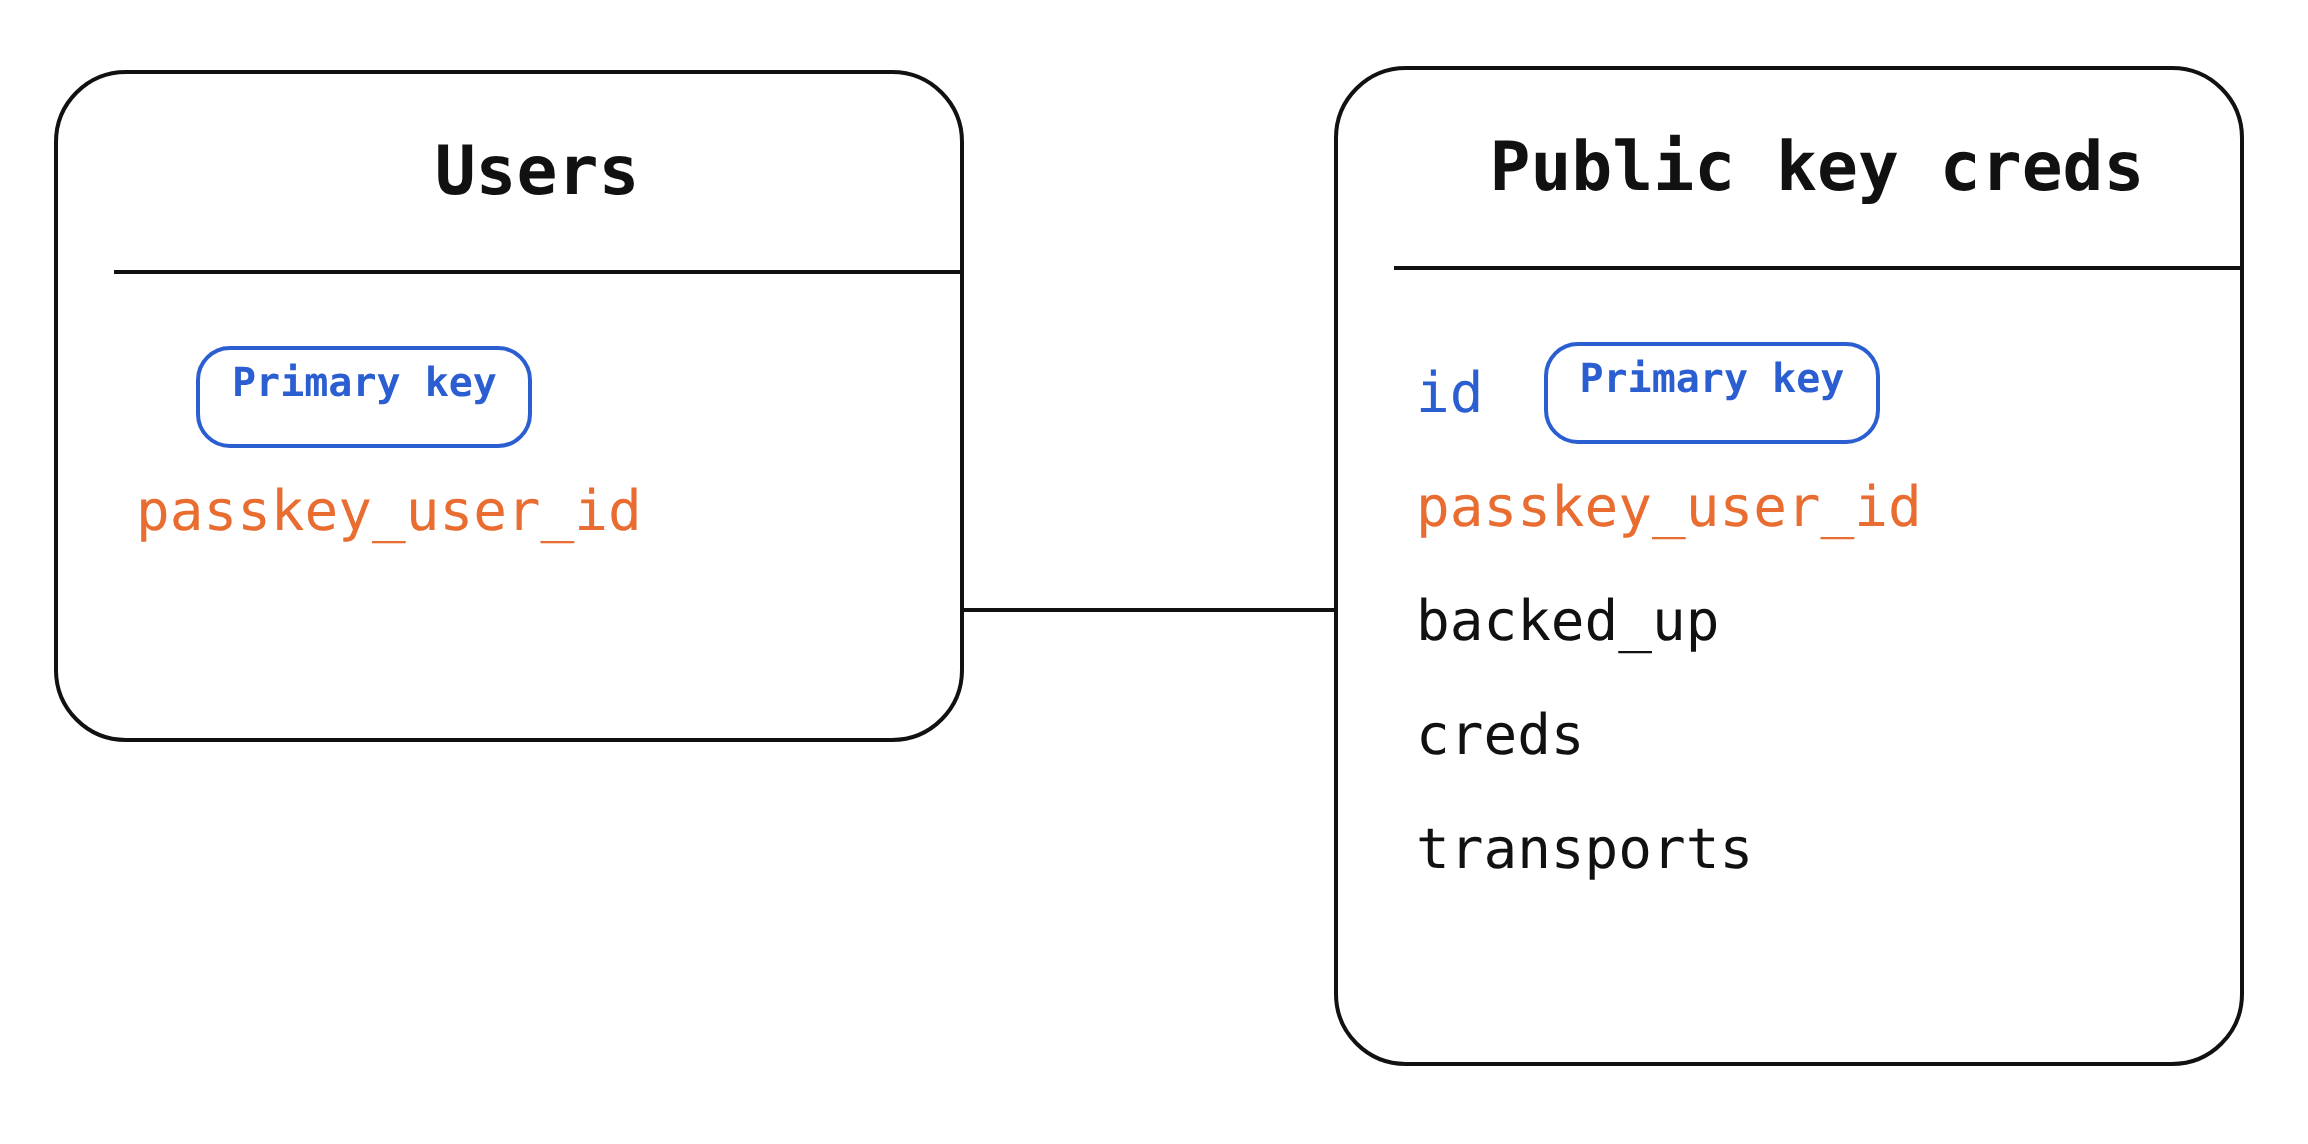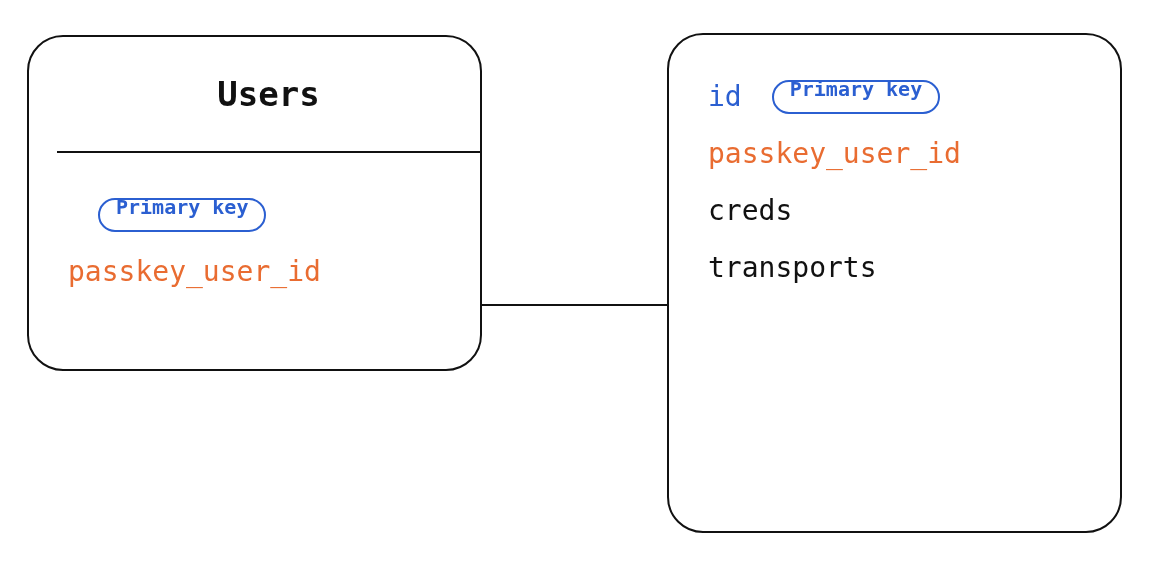--- a/index.html
+++ b/index.html
@@ -39,21 +39,21 @@
     height: 336px;
   }
   .table-box.creds {
     left: 667px;
     top: 33px;
     width: 455px;
     height: 500px;
   }
   .table-header {
     box-sizing: border-box;
-    height: 116px;
+    height: 100px;
     border-bottom: 2px solid var(--line-black, #111111);
     display: flex;
     align-items: center;
     justify-content: center;
     margin-left: 28px;
   }
   .table-title {
     font-size: 34px;
     font-weight: 700;
     color: var(--text-black, #111111);
@@ -74,21 +74,21 @@
     white-space: nowrap;
   }
   .col-name.pk { color: var(--pk-blue, #2B5FD1); }
   .col-name.fk { color: var(--fk-orange, #E96C31); }
   .pk-badge {
     margin-left: 30px;
     display: inline-flex;
     align-items: center;
     justify-content: center;
     box-sizing: border-box;
-    height: 34px;
+    height: 51px;
     padding: 0 16px 16px 16px;
     border: 2px solid var(--pk-blue, #2B5FD1);
     border-radius: 17px;
     color: var(--pk-blue, #2B5FD1);
     font-size: 20px;
     font-weight: 700;
     white-space: nowrap;
   }
 </style>
 </head>
@@ -106,27 +106,33 @@
       <div class="row">
         <span class="pk-badge">Primary key</span>
       </div>
       <div class="row">
         <span class="col-name fk">passkey_user_id</span>
       </div>
     </div>
   </div>
 
   <div class="table-box creds">
+    <div class="table-header">
+      <span class="table-title">Public key creds</span>
+    </div>
     <div class="table-body">
       <div class="row">
         <span class="col-name pk">id</span>
         <span class="pk-badge">Primary key</span>
       </div>
       <div class="row">
         <span class="col-name fk">passkey_user_id</span>
+      </div>
+      <div class="row">
+        <span class="col-name">backed_up</span>
       </div>
       <div class="row">
         <span class="col-name">creds</span>
       </div>
       <div class="row">
         <span class="col-name">transports</span>
       </div>
     </div>
   </div>
 

